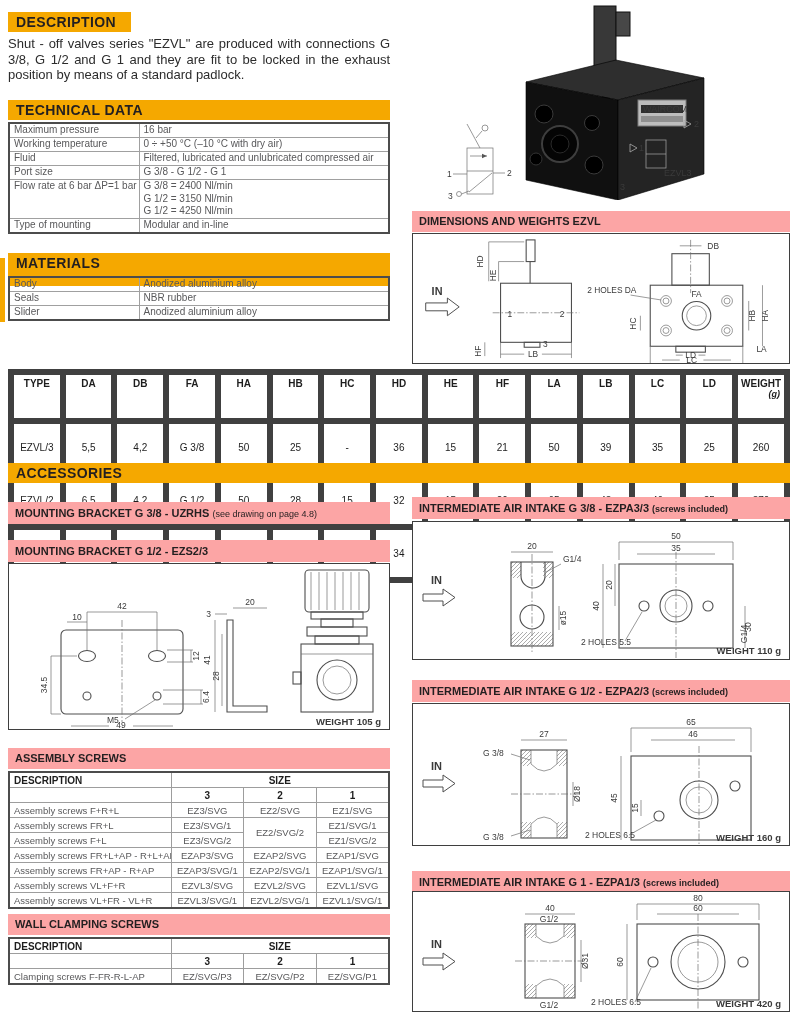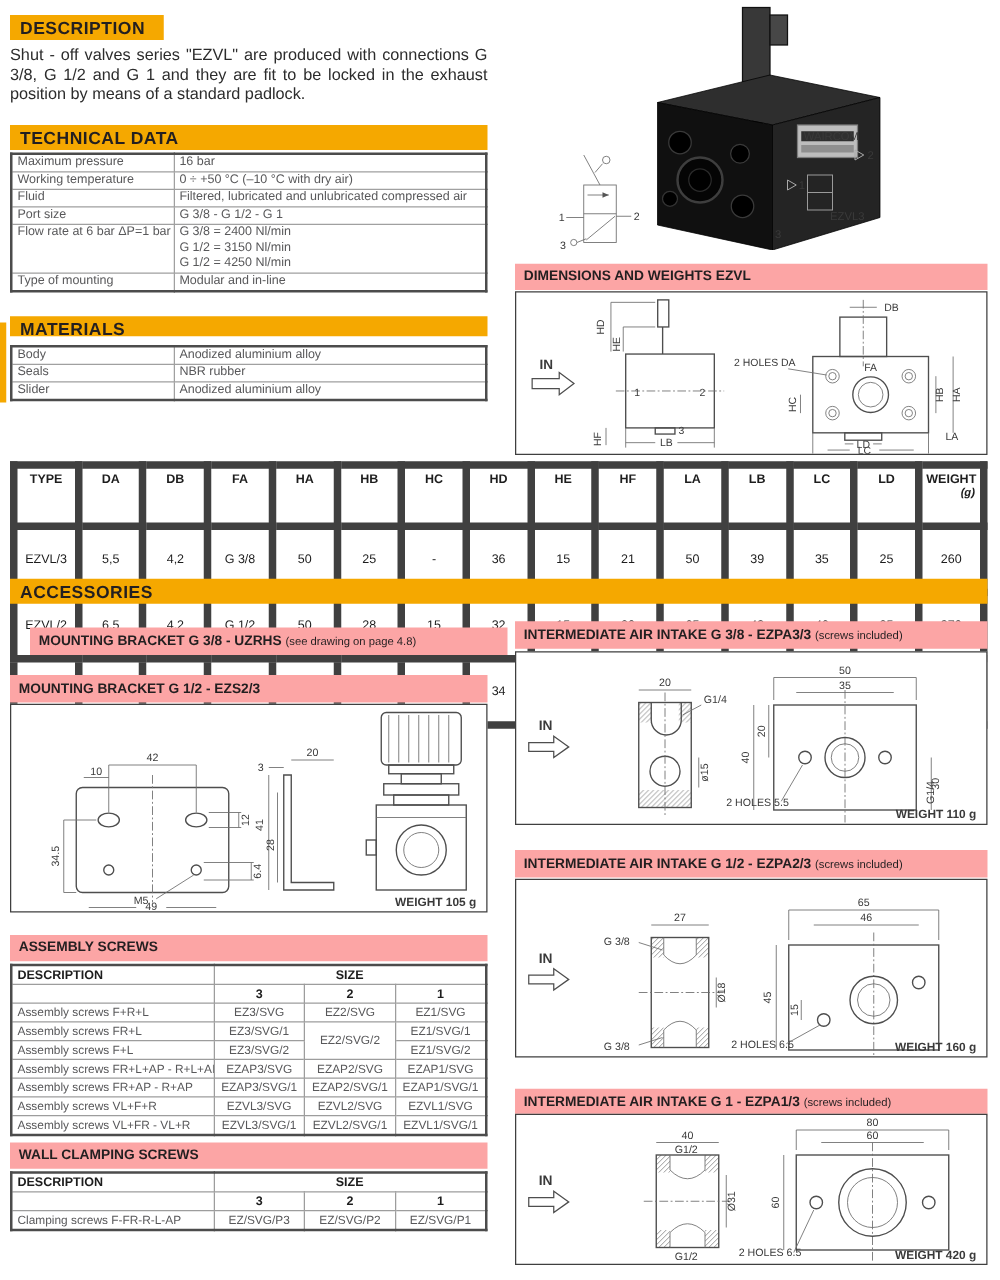--- a/index.html
+++ b/index.html
@@ -1,20 +1,20 @@
 <!DOCTYPE html>
 <html><head>
 <meta charset="utf-8">
 <style>
   html,body{margin:0;padding:0;background:#fff}
   .page{position:relative;width:800px;height:1024px;background:#fff;font-family:"Liberation Sans",sans-serif;overflow:hidden}
   .bar1{position:absolute;background:#F5A800;color:#231f20;font-weight:bold;font-size:14px;line-height:20px;padding:0 8px;box-sizing:border-box;letter-spacing:.4px}
   .bar2{position:absolute;background:#fca5a5;color:#231f20;font-weight:bold;font-size:11px;line-height:21px;padding:0 7px;box-sizing:border-box;white-space:nowrap}
   .bar2 .note{font-size:9px;font-weight:normal}
-  .bar2 .noteb{font-size:9px;font-weight:normal}
+  .bar2 .noteb{font-size:9px;font-weight:bold}
   .desc-text{position:absolute;left:8px;top:36px;width:382px;font-size:13px;line-height:15.5px;color:#2c2c2c;text-align:justify}
   .sidetab{position:absolute;left:0;top:258px;width:5px;height:64px;background:#F5A800}
   table{border-collapse:collapse}
   .kvtable{position:absolute;width:382px;font-size:10px;color:#58585a;border:2px solid #4c4c4c;table-layout:fixed}
   .kvtable td{border:1px solid #a0a0a0;padding:0 4px;height:13px;line-height:12.5px;vertical-align:top;overflow:hidden;white-space:nowrap}
   .kvtable td.pre{white-space:pre-line}
   .kvtable col.c1{width:130px}
   .dimtable{position:absolute;left:8px;top:369px;width:782px;font-size:10px;color:#1d1d1d;border:2px solid #2a2a2a;text-align:center;table-layout:fixed}
   .dimtable th,.dimtable td{border:6px solid #404040;padding:16px 2px}
   .dimtable th{height:24px;vertical-align:top;padding-top:3px;font-size:10px}
@@ -74,21 +74,21 @@
 G 1/2 = 4250 Nl/min</td>
         </tr>
     <tr>
           <td>Type of mounting</td>
           <td>Modular and in-line</td>
         </tr>
   </tbody>
     </table>
 
   <div class="sidetab"></div>
-  <div class="bar1" style="left:8px;top:253px;width:382px;height:16px"><span>MATERIALS</span></div>
+  <div class="bar1" style="left:8px;top:253px;width:382px;height:33px"><span>MATERIALS</span></div>
   <table class="kvtable" style="left:8px;top:276px">
     <colgroup>
         <col class="c1">
         <col>
       </colgroup>
     <tbody>
         <tr>
           <td>Body</td>
           <td>Anodized aluminium alloy</td>
         </tr>
@@ -282,21 +282,21 @@
           <td>60</td>
           <td>60</td>
           <td>25</td>
           <td>700</td>
         </tr>
   </tbody>
     </table>
 
   <div class="bar1" style="left:8px;top:463px;width:782px;height:20px"><span>ACCESSORIES</span></div>
 
-  <div class="bar2" style="left:24px;top:502px;width:382px;height:22px;line-height:22px"><span>MOUNTING BRACKET G 3/8 - UZRHS</span> <span class="note">(see drawing on page 4.8)</span></div>
+  <div class="bar2" style="left:8px;top:502px;width:382px;height:22px;line-height:22px"><span>MOUNTING BRACKET G 3/8 - UZRHS</span> <span class="note">(see drawing on page 4.8)</span></div>
   <div class="bar2" style="left:8px;top:540px;width:382px;height:22px;line-height:22px"><span>MOUNTING BRACKET G 1/2 - EZS2/3</span></div>
   <div class="dbox" style="left:8px;top:563px;width:382px;height:167px">
     <svg width="380" height="165" viewBox="0 0 380 165">
       <rect class="ln" x="52" y="66" width="122" height="84" rx="5"></rect>
       <line class="cl" x1="113" y1="56" x2="113" y2="158"></line>
       <ellipse class="ln" cx="78" cy="92" rx="8.5" ry="5.5"></ellipse>
       <ellipse class="ln" cx="148" cy="92" rx="8.5" ry="5.5"></ellipse>
       <circle class="ln" cx="78" cy="132" r="4"></circle>
         <circle class="ln" cx="148" cy="132" r="4"></circle>
       <line class="tn" x1="78" y1="48" x2="78" y2="86"></line>

